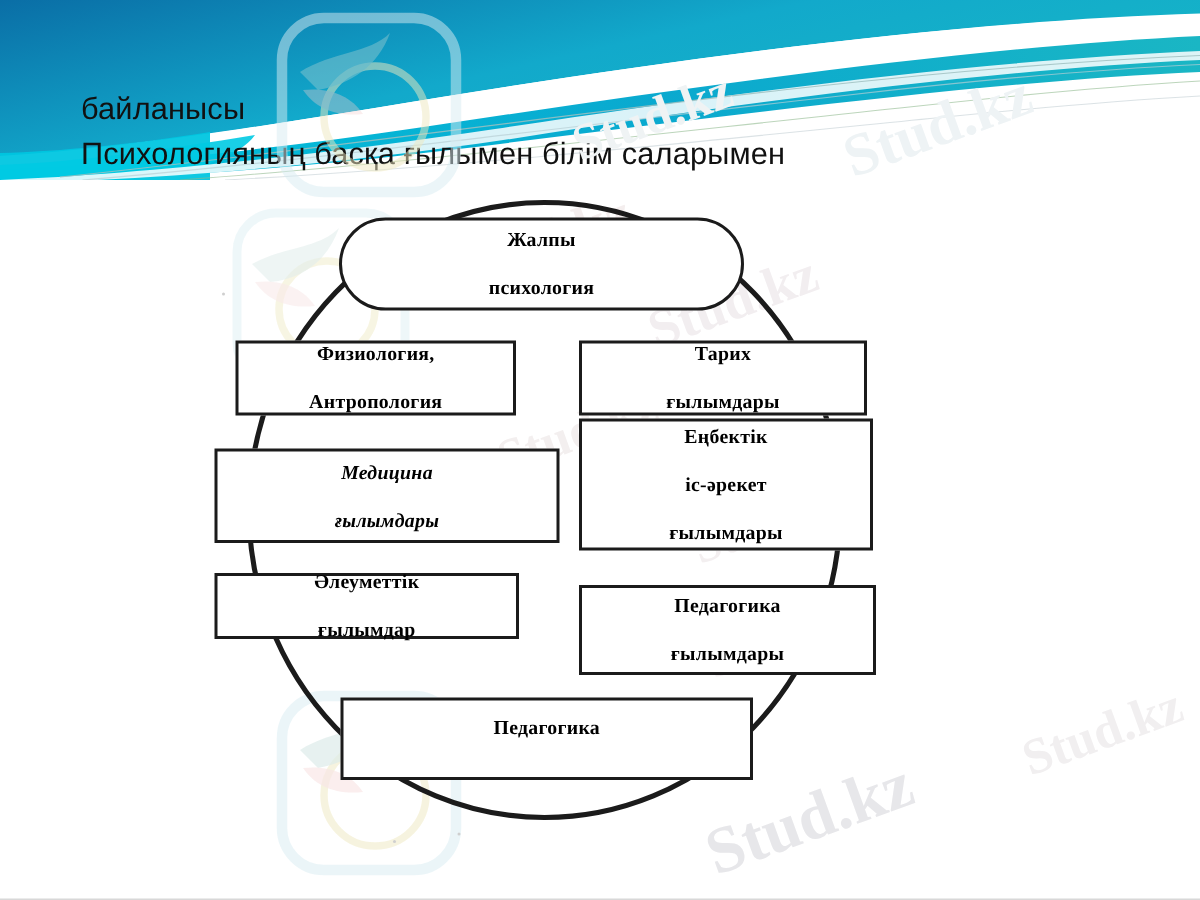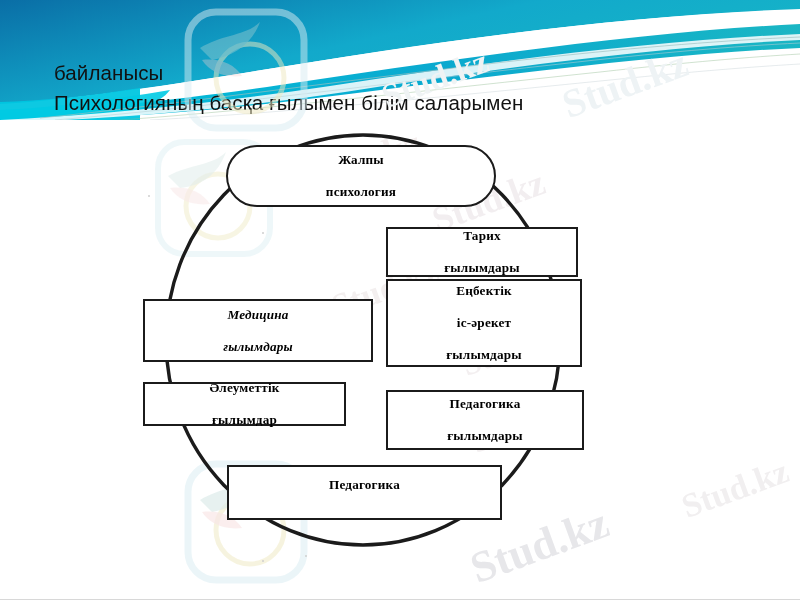--- a/index.html
+++ b/index.html
@@ -231,20 +231,26 @@
       <ellipse cx="228" cy="225" rx="197" ry="205" fill="none" stroke="#1b1b1b" stroke-width="3.4"></ellipse>
     </svg>
 
     <div class="node" id="node-general">
       <span>
         <span>Жалпы</span><br>
         <span>психология</span>
       </span>
     </div>
 
+    <div class="node" id="node-physiology">
+      <span>
+        <span>Физиология,</span><br>
+        <span>Антропология</span>
+      </span>
+    </div>
 
     <div class="node" id="node-history">
       <span>
         <span>Тарих</span><br>
         <span>ғылымдары</span>
       </span>
     </div>
 
     <div class="node" id="node-medicine">
       <span>

